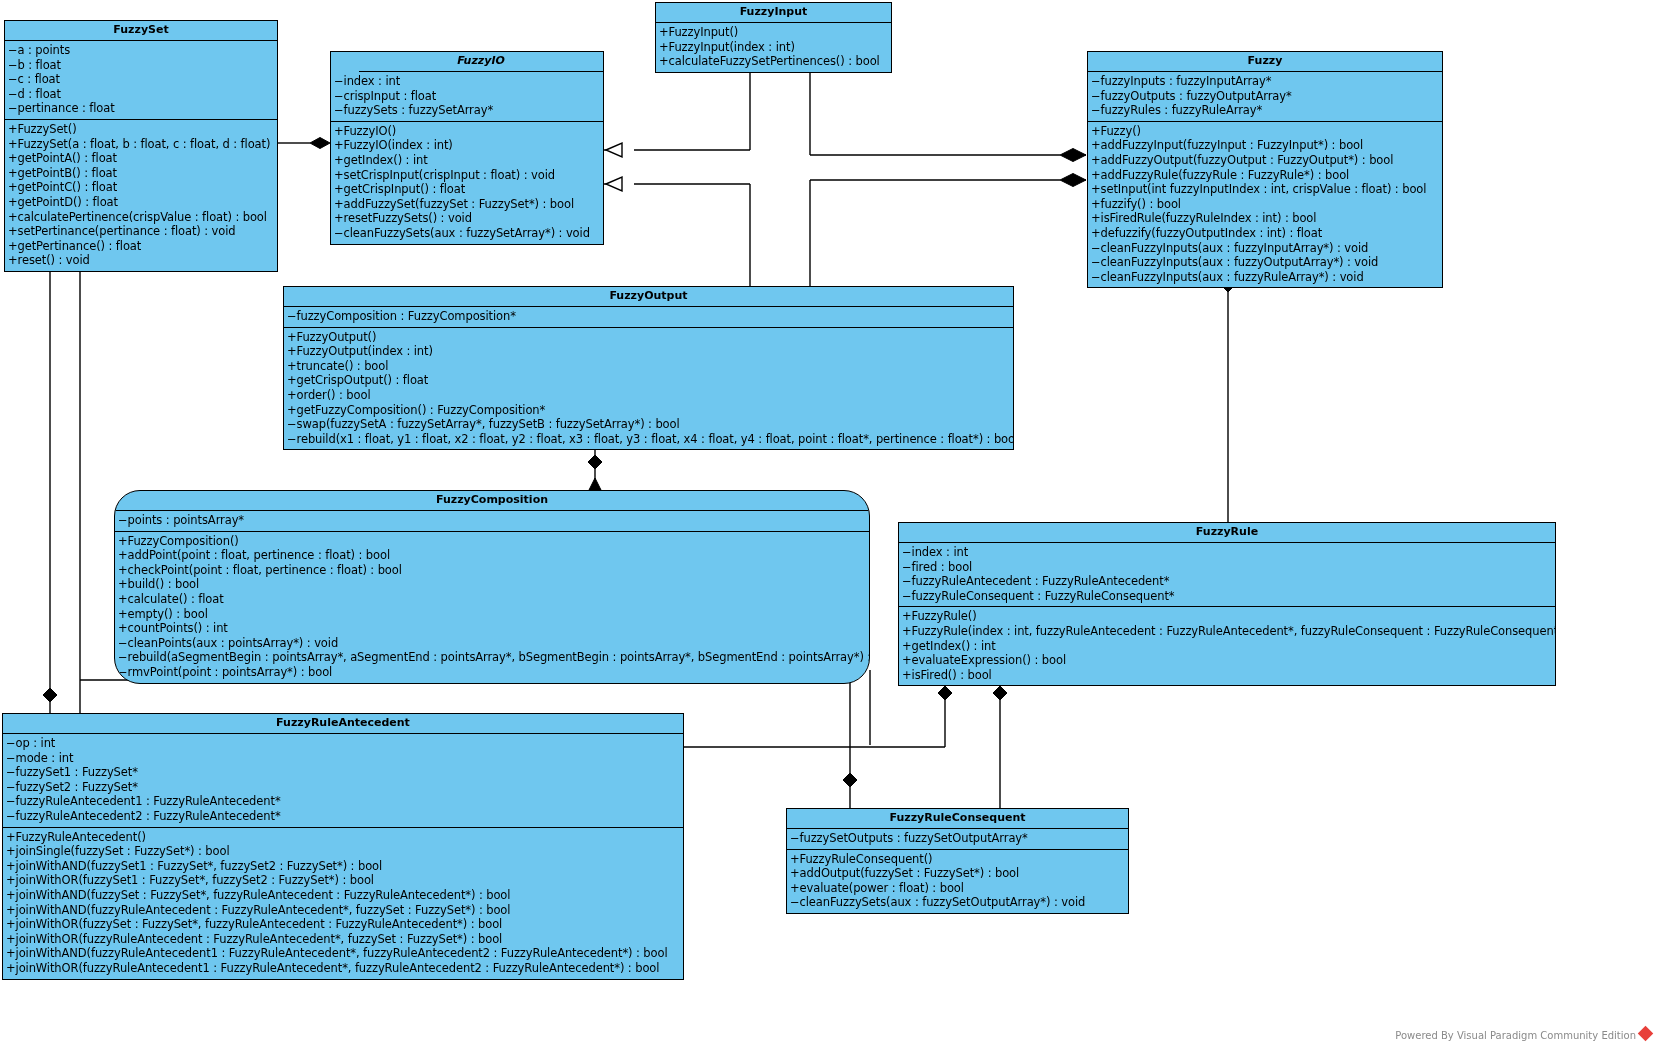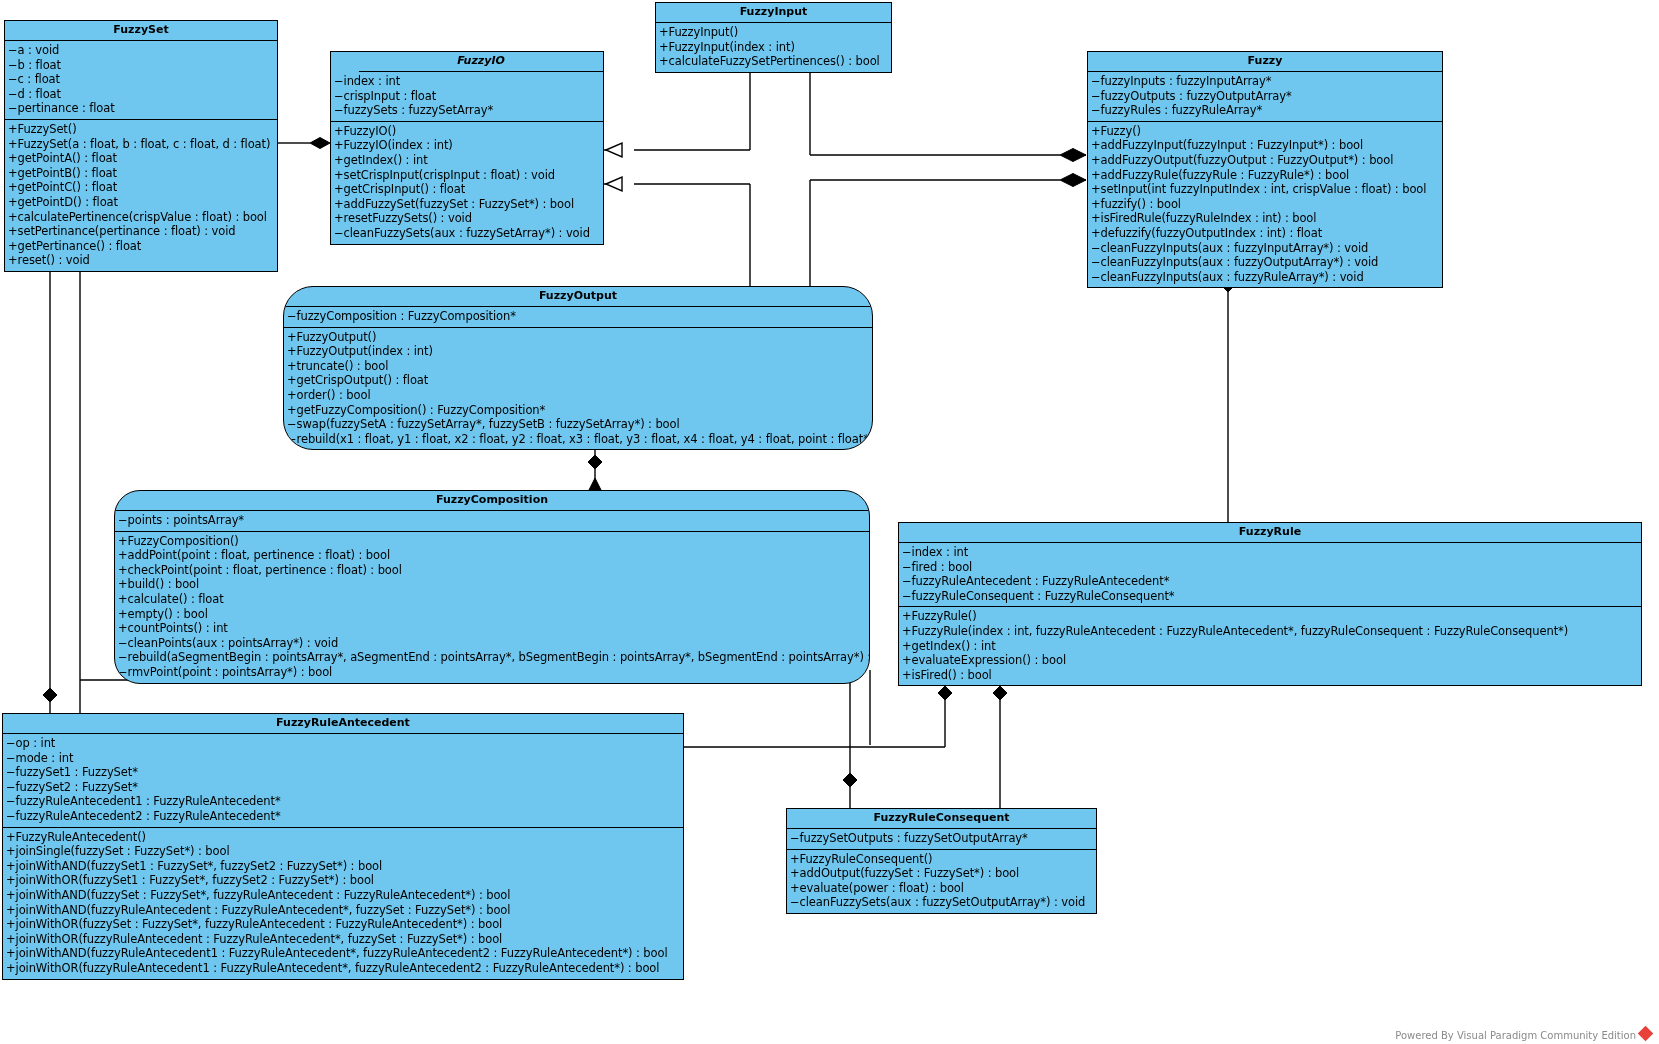--- a/index.html
+++ b/index.html
@@ -156,21 +156,21 @@
 
     <g fill="#ffffff" stroke="#000000" stroke-width="1.4">
       <polygon points="606,150 622,143 622,157"></polygon>
       <polygon points="606,184 622,177 622,191"></polygon>
     </g>
   </svg>
 
   <div class="uml-class" style="left:4px; top:20px; width:274px;">
     <div class="uml-title">FuzzySet</div>
     <div class="uml-attrs">
-      <div class="uml-row">−a : void</div>
+      <div class="uml-row">−a : points</div>
       <div class="uml-row">−b : float</div>
       <div class="uml-row">−c : float</div>
       <div class="uml-row">−d : float</div>
       <div class="uml-row">−pertinance : float</div>
     </div>
     <div class="uml-ops">
       <div class="uml-row">+FuzzySet()</div>
       <div class="uml-row">+FuzzySet(a : float, b : float, c : float, d : float)</div>
       <div class="uml-row">+getPointA() : float</div>
       <div class="uml-row">+getPointB() : float</div>
@@ -226,21 +226,21 @@
       <div class="uml-row">+setInput(int fuzzyInputIndex : int, crispValue : float) : bool</div>
       <div class="uml-row">+fuzzify() : bool</div>
       <div class="uml-row">+isFiredRule(fuzzyRuleIndex : int) : bool</div>
       <div class="uml-row">+defuzzify(fuzzyOutputIndex : int) : float</div>
       <div class="uml-row">−cleanFuzzyInputs(aux : fuzzyInputArray*) : void</div>
       <div class="uml-row">−cleanFuzzyInputs(aux : fuzzyOutputArray*) : void</div>
       <div class="uml-row">−cleanFuzzyInputs(aux : fuzzyRuleArray*) : void</div>
     </div>
   </div>
 
-  <div class="uml-class" style="left:283px; top:286px; width:590px;border-radius:30px;">
+  <div class="uml-class" style="left:283px; top:286px; width:731px;">
     <div class="uml-title">FuzzyOutput</div>
     <div class="uml-attrs">
       <div class="uml-row">−fuzzyComposition : FuzzyComposition*</div>
     </div>
     <div class="uml-ops">
       <div class="uml-row">+FuzzyOutput()</div>
       <div class="uml-row">+FuzzyOutput(index : int)</div>
       <div class="uml-row">+truncate() : bool</div>
       <div class="uml-row">+getCrispOutput() : float</div>
       <div class="uml-row">+order() : bool</div>
@@ -262,21 +262,21 @@
       <div class="uml-row">+build() : bool</div>
       <div class="uml-row">+calculate() : float</div>
       <div class="uml-row">+empty() : bool</div>
       <div class="uml-row">+countPoints() : int</div>
       <div class="uml-row">−cleanPoints(aux : pointsArray*) : void</div>
       <div class="uml-row">−rebuild(aSegmentBegin : pointsArray*, aSegmentEnd : pointsArray*, bSegmentBegin : pointsArray*, bSegmentEnd : pointsArray*) : bool</div>
       <div class="uml-row">−rmvPoint(point : pointsArray*) : bool</div>
     </div>
   </div>
 
-  <div class="uml-class" style="left:898px; top:522px; width:744px;">
+  <div class="uml-class" style="left:898px; top:522px; width:658px;">
     <div class="uml-title">FuzzyRule</div>
     <div class="uml-attrs">
       <div class="uml-row">−index : int</div>
       <div class="uml-row">−fired : bool</div>
       <div class="uml-row">−fuzzyRuleAntecedent : FuzzyRuleAntecedent*</div>
       <div class="uml-row">−fuzzyRuleConsequent : FuzzyRuleConsequent*</div>
     </div>
     <div class="uml-ops">
       <div class="uml-row">+FuzzyRule()</div>
       <div class="uml-row">+FuzzyRule(index : int, fuzzyRuleAntecedent : FuzzyRuleAntecedent*, fuzzyRuleConsequent : FuzzyRuleConsequent*)</div>
@@ -303,21 +303,21 @@
       <div class="uml-row">+joinWithOR(fuzzySet1 : FuzzySet*, fuzzySet2 : FuzzySet*) : bool</div>
       <div class="uml-row">+joinWithAND(fuzzySet : FuzzySet*, fuzzyRuleAntecedent : FuzzyRuleAntecedent*) : bool</div>
       <div class="uml-row">+joinWithAND(fuzzyRuleAntecedent : FuzzyRuleAntecedent*, fuzzySet : FuzzySet*) : bool</div>
       <div class="uml-row">+joinWithOR(fuzzySet : FuzzySet*, fuzzyRuleAntecedent : FuzzyRuleAntecedent*) : bool</div>
       <div class="uml-row">+joinWithOR(fuzzyRuleAntecedent : FuzzyRuleAntecedent*, fuzzySet : FuzzySet*) : bool</div>
       <div class="uml-row">+joinWithAND(fuzzyRuleAntecedent1 : FuzzyRuleAntecedent*, fuzzyRuleAntecedent2 : FuzzyRuleAntecedent*) : bool</div>
       <div class="uml-row">+joinWithOR(fuzzyRuleAntecedent1 : FuzzyRuleAntecedent*, fuzzyRuleAntecedent2 : FuzzyRuleAntecedent*) : bool</div>
     </div>
   </div>
 
-  <div class="uml-class" style="left:786px; top:808px; width:311px;">
+  <div class="uml-class" style="left:786px; top:808px; width:343px;">
     <div class="uml-title">FuzzyRuleConsequent</div>
     <div class="uml-attrs">
       <div class="uml-row">−fuzzySetOutputs : fuzzySetOutputArray*</div>
     </div>
     <div class="uml-ops">
       <div class="uml-row">+FuzzyRuleConsequent()</div>
       <div class="uml-row">+addOutput(fuzzySet : FuzzySet*) : bool</div>
       <div class="uml-row">+evaluate(power : float) : bool</div>
       <div class="uml-row">−cleanFuzzySets(aux : fuzzySetOutputArray*) : void</div>
     </div>

